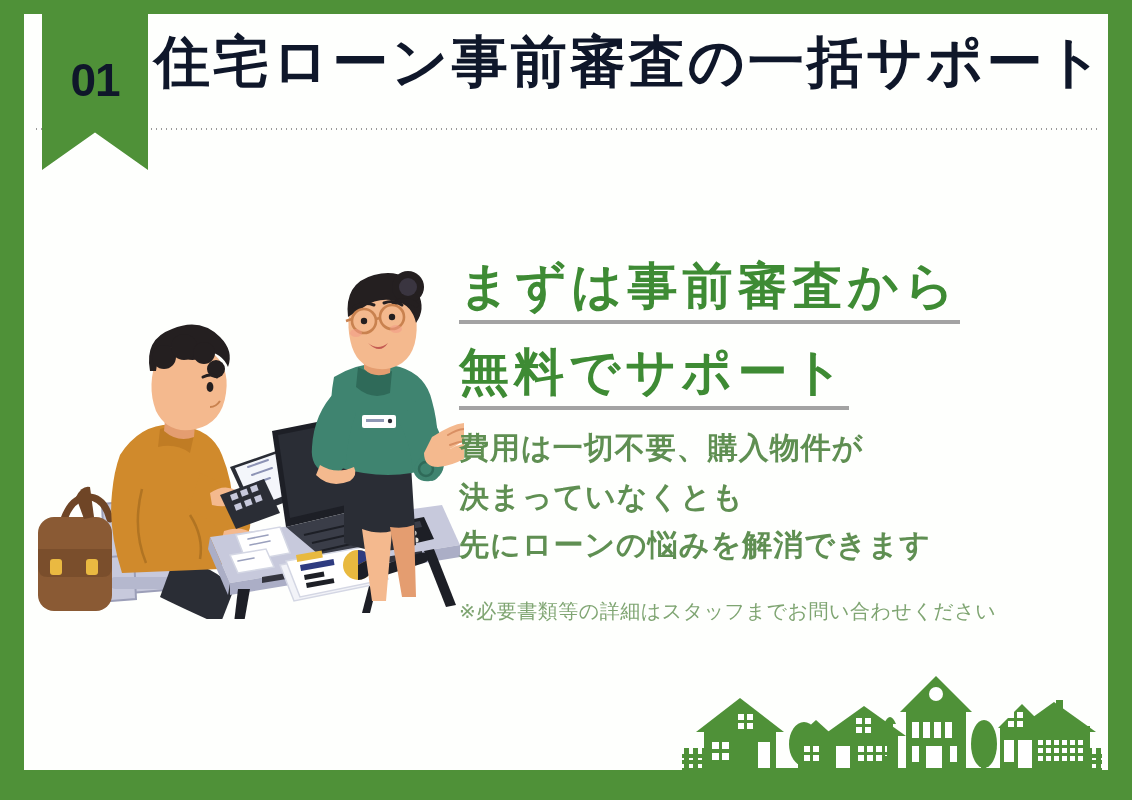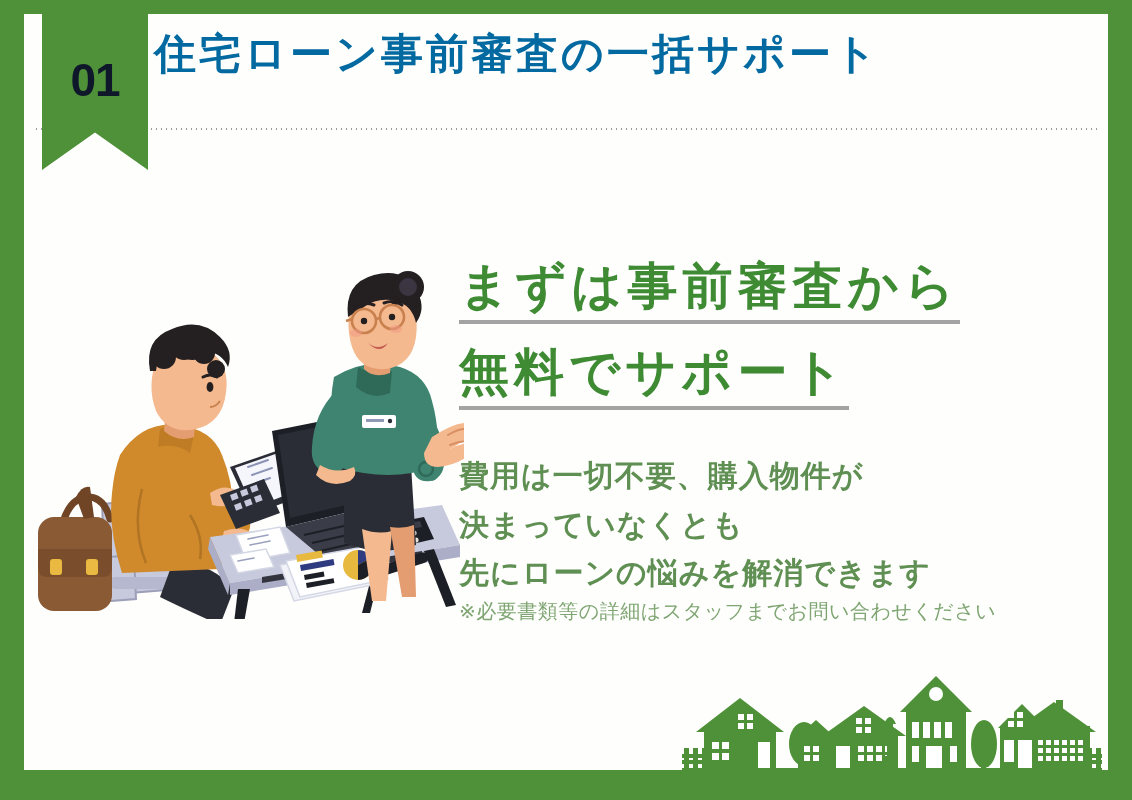--- a/index.html
+++ b/index.html
@@ -51,22 +51,22 @@
     color:#0f172a;
     font-size:46px;
     font-weight:bold;
     letter-spacing:-1px;
     margin-top:-10px;
   }
   .header-title {
     position:absolute;
     left:130px; top:16px;
     width:940px;
-    color:#0369a1;
-    font-size:42px;
+    color:#0f172a;
+    font-size:56px;
     font-weight:bold;
     letter-spacing:3px;
     line-height:1.15;
     white-space:nowrap;
   }
 
   
   .copy { position:absolute; left:435px; top:240px; width:640px; }
   .headline {
     color:#3e8b34;
@@ -76,30 +76,30 @@
     line-height:1.28;
     white-space:nowrap;
   }
   .headline span {
     display:inline-block;
     border-bottom:4px solid #a3a3a3;
     padding-bottom:2px;
   }
   .headline .line2 { margin-top:16px; }
   .body-copy {
-    margin-top:42px;
+    margin-top:14px;
     color:#5f8f52;
     font-size:30px;
     font-weight:bold;
     letter-spacing:1px;
     line-height:1.62;
     white-space:nowrap;
   }
   .footnote {
-    margin-top:0;
+    margin-top:28px;
     color:#7fa572;
     font-size:20px;
     letter-spacing:0.5px;
     white-space:nowrap;
   }
 
   
   .illustration { position:absolute; left:0; top:245px; width:440px; height:360px; }
   .townscape   { position:absolute; right:6px; bottom:-4px; width:420px; height:112px; }
 </style>

